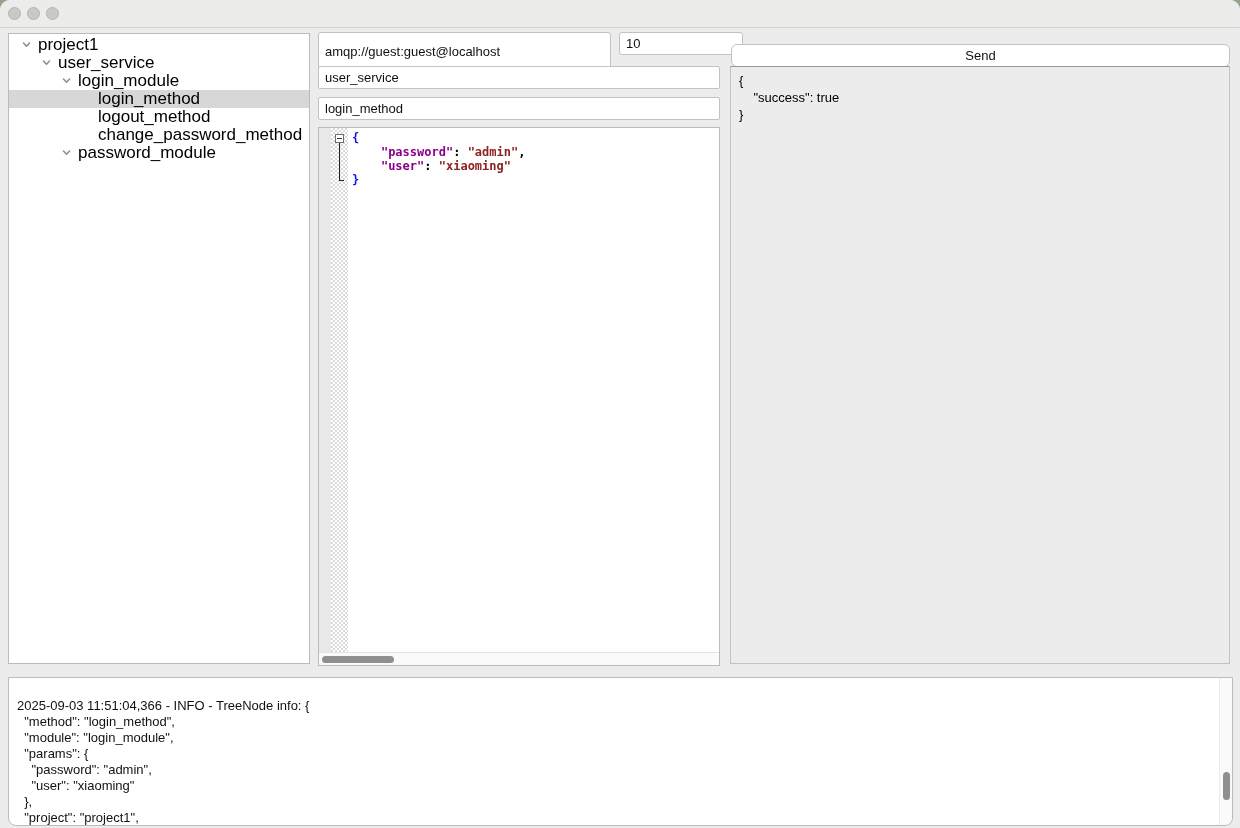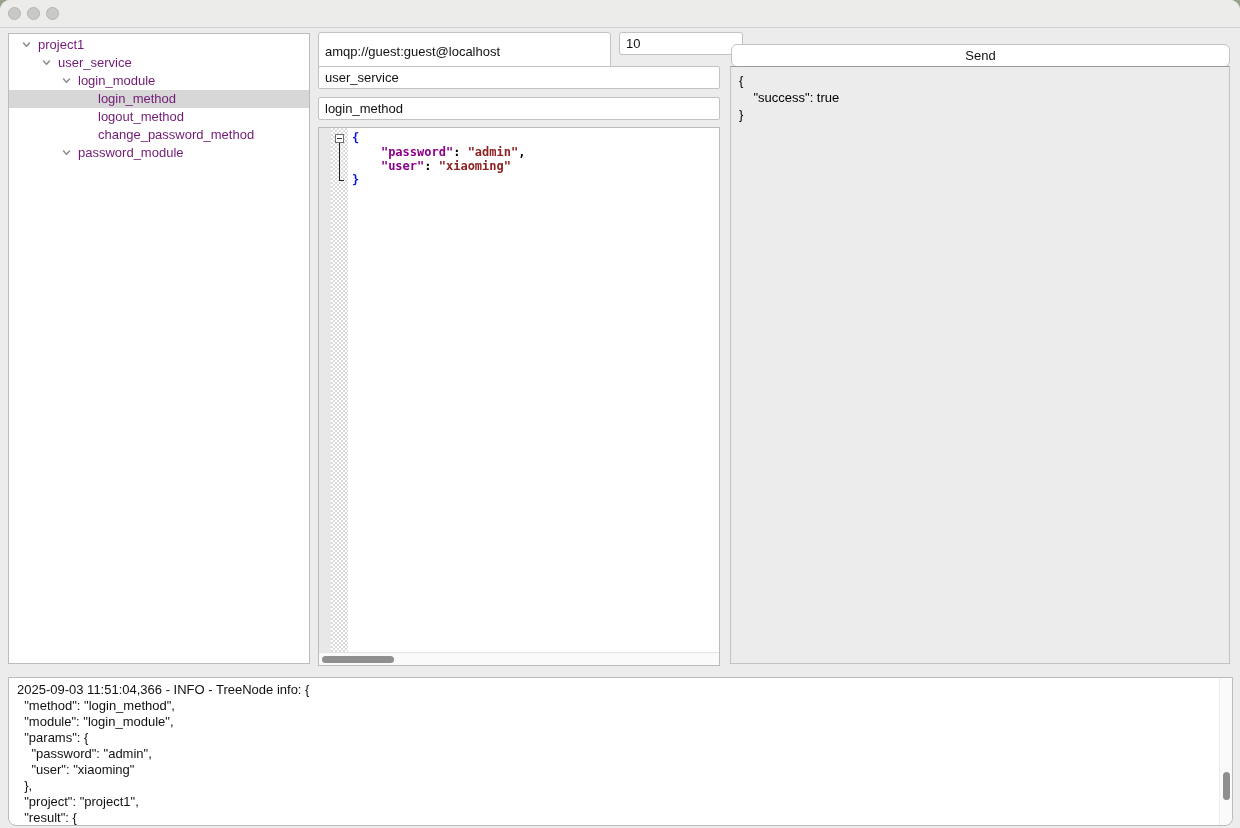--- a/index.html
+++ b/index.html
@@ -37,21 +37,21 @@
     position: absolute; left: 731px; top: 32px; width: 499px; height: 23px;
     background: #ffffff; border: 1px solid #c2c2c2; border-radius: 6px;
     font: 13px "Liberation Sans", sans-serif; color: #111;
     text-align: center; cursor: pointer; margin-top: 12px;
   }
 
   
   .tree { left: 8px; top: 33px; width: 302px; height: 631px; overflow: hidden; padding-top: 2px; }
   .tree-row {
     position: relative; height: 18px; line-height: 18px;
-    font-size: 13px; color: #701a75; white-space: nowrap;
+    font-size: 17px; color: #000000; white-space: nowrap;
   }
   .tree-row.selected { background: #d7d7d7; }
   .tree-label { position: absolute; top: 0; }
   .tree-chevron { position: absolute; top: 3px; width: 11px; height: 11px; }
   .tree-chevron svg { display: block; }
 
   
   .editor { left: 318px; top: 127px; width: 402px; height: 539px; overflow: hidden; }
   .ed-gutter1 { position: absolute; left: 0; top: 0; bottom: 13px; width: 12px; background: #e8e8e8; }
   .ed-gutter2 { position: absolute; left: 12px; top: 0; bottom: 13px; width: 17px;
@@ -88,21 +88,21 @@
 
   
   .response { left: 730px; top: 66px; width: 500px; height: 598px;
     background: #ececec; border: 1px solid #c2c2c2; border-top-color: #9a9a9a;
     padding: 5px 8px; font: 13px "Liberation Sans", sans-serif; color: #000;
     line-height: 17px; white-space: pre; overflow: hidden; }
 
   
   .log { left: 8px; top: 677px; width: 1225px; height: 149px;
     border-radius: 0 0 8px 8px;
-    padding: 4px 8px; font: 13px "Liberation Sans", sans-serif; color: #111;
+    padding: 20px 8px; font: 13px "Liberation Sans", sans-serif; color: #111;
     line-height: 16px; white-space: pre; overflow: hidden; }
   .log-vscroll {
     position: absolute; top: 678px; left: 1219px; width: 13px; height: 147px;
     background: #fafafa; border-left: 1px solid #ececec;
     border-radius: 0 0 8px 0;
   }
   .log-vthumb {
     position: absolute; left: 3px; top: 94px; width: 7px; height: 28px;
     background: #8f8f8f; border-radius: 4px;
   }

